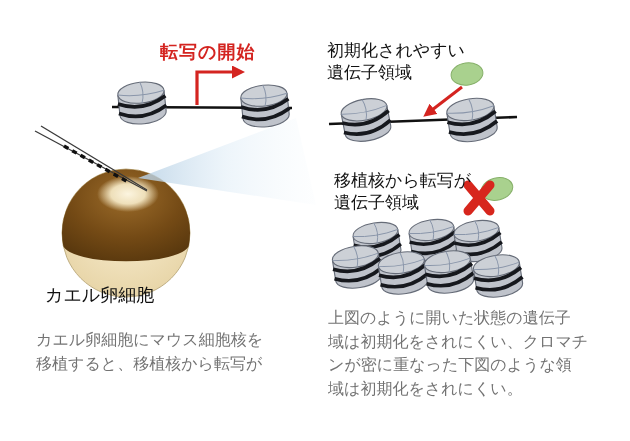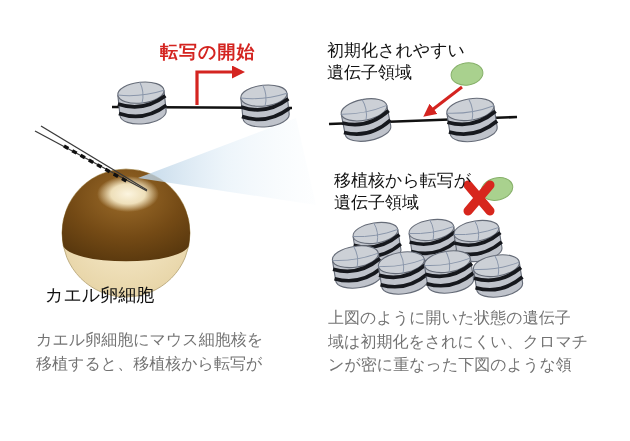--- a/index.html
+++ b/index.html
@@ -120,15 +120,16 @@
 
   <div class="txt caption caption-left">
     <div>カエル卵細胞にマウス細胞核を</div>
     <div>移植すると、移植核から転写が</div>
   </div>
 
   <div class="txt caption caption-right">
     <div>上図のように開いた状態の遺伝子</div>
     <div>域は初期化をされにくい、クロマチ</div>
     <div>ンが密に重なった下図のような領</div>
+    <div>域は初期化をされにくい。</div>
   </div>
 
 </div>
 
 </body></html>

